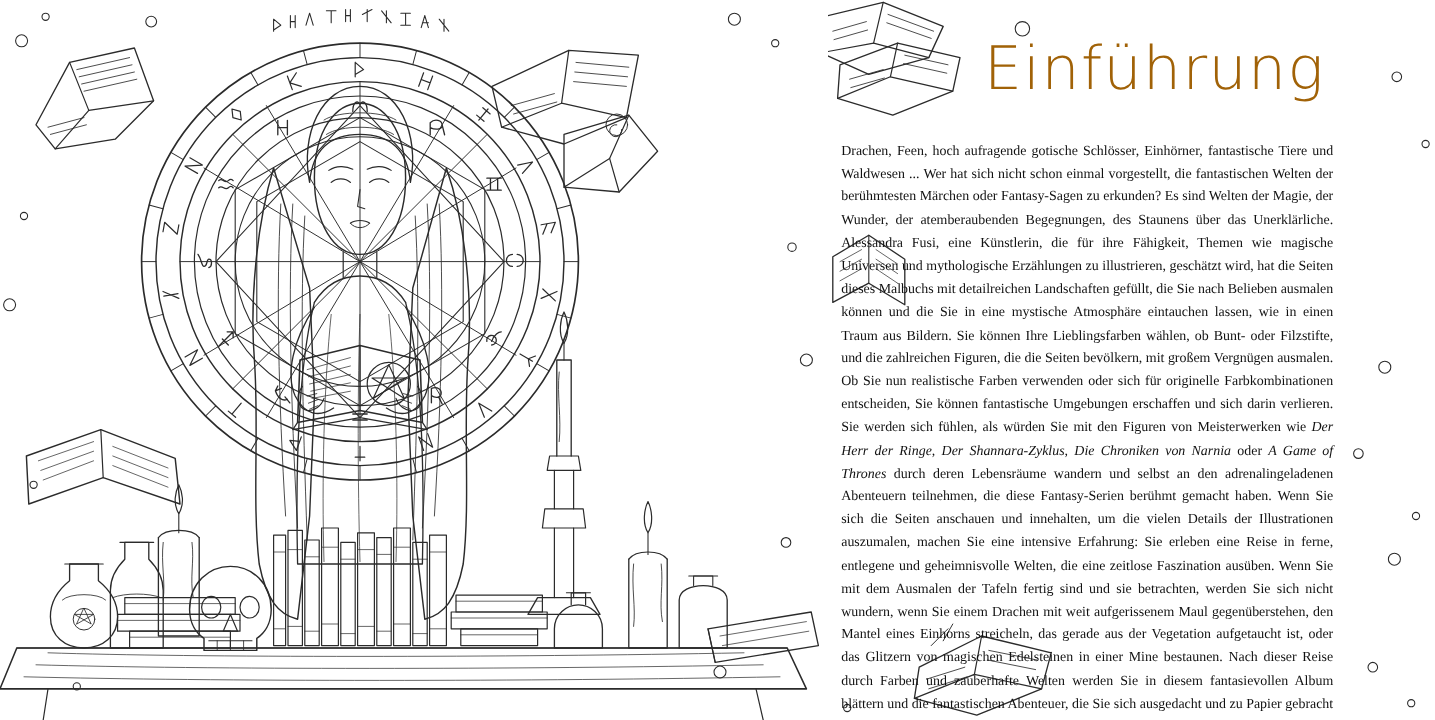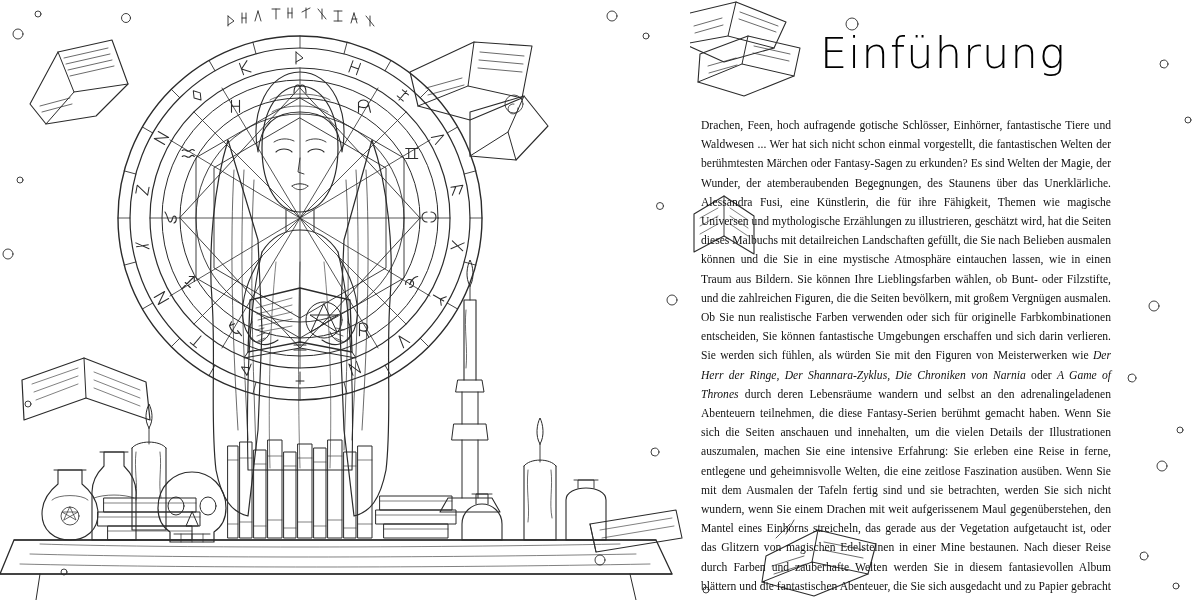--- a/index.html
+++ b/index.html
@@ -57,23 +57,23 @@
     display: block;
     width: 506px;
     height: 600px;
   }
   .chapter-title {
     position: absolute;
     left: 130px;
     top: 28px;
     font-family: "DejaVu Sans", sans-serif;
     font-weight: 300;
-    font-size: 43px;
+    font-size: 50px;
     letter-spacing: 1.2px;
-    color: #000000;
+    color: #a16207;
     white-space: nowrap;
   }
   .body-text {
     position: absolute;
     left: 11px;
     top: 116px;
     width: 410px;
     font-family: "Liberation Serif", serif;
     font-size: 11.6px;
     line-height: 19.2px;

